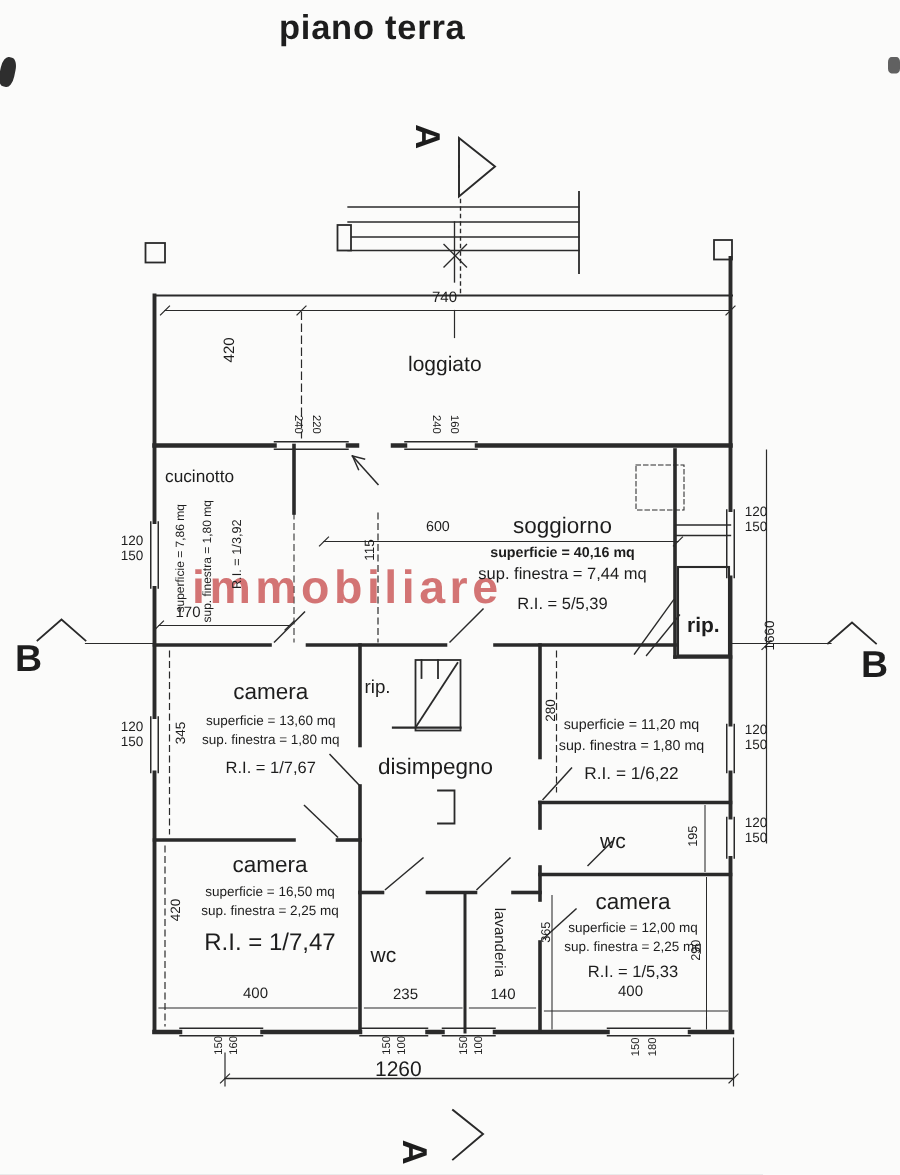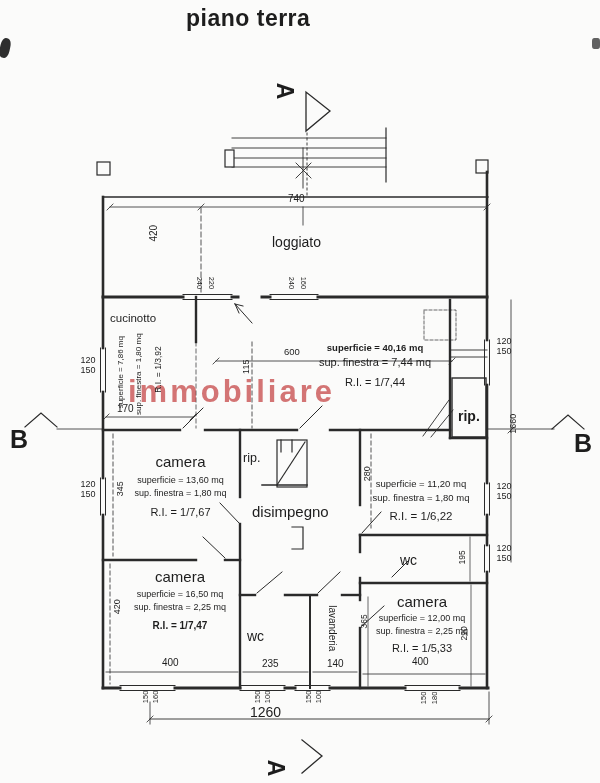--- a/index.html
+++ b/index.html
@@ -202,23 +202,24 @@
   <div class="lbl bold" style="left:574px;top:430px;font-size:25px;">B</div>
 
   <div class="lbl" style="left:272px;top:235px;font-size:14px;">loggiato</div>
 
   <div class="lbl" style="left:110px;top:312px;font-size:11.5px;">cucinotto</div>
   <div class="lbl rn90 c" style="left:71px;top:368px;width:100px;font-size:8px;">superficie = 7,86 mq</div>
   <div class="lbl rn90 c" style="left:89px;top:370px;width:100px;font-size:8px;">sup. finestra = 1,80 mq</div>
   <div class="lbl rn90 c" style="left:118px;top:365px;width:80px;font-size:8.5px;">R.I. = 1/3,92</div>
 
   <div class="blk" style="left:295px;top:342px;width:160px;">
+    <span style="font-size:15px;margin-bottom:4px;">soggiorno</span>
     <span style="font-size:9.5px;font-weight:bold;">superficie = 40,16 mq</span>
     <span style="font-size:11px;margin-top:3px;">sup. finestra = 7,44 mq</span>
-    <span style="font-size:11px;margin-top:8px;">R.I. = 1/7,44</span>
+    <span style="font-size:11px;margin-top:8px;">R.I. = 5/5,39</span>
   </div>
 
   <div class="lbl bold" style="left:458px;top:409px;font-size:14px;">rip.</div>
   <div class="lbl" style="left:243px;top:452px;font-size:12.5px;">rip.</div>
 
   <div class="blk" style="left:103px;top:453px;width:155px;">
     <span style="font-size:15px;margin-bottom:5px;">camera</span>
     <span style="font-size:9px;">superficie = 13,60 mq</span>
     <span style="font-size:9px;margin-top:3px;">sup. finestra = 1,80 mq</span>
     <span style="font-size:11px;margin-top:8px;">R.I. = 1/7,67</span>
@@ -238,21 +239,21 @@
     <span style="font-size:15px;margin-bottom:3px;">camera</span>
     <span style="font-size:9px;">superficie = 12,00 mq</span>
     <span style="font-size:9px;margin-top:3px;">sup. finestra = 2,25 mq</span>
     <span style="font-size:11px;margin-top:6px;">R.I. = 1/5,33</span>
   </div>
 
   <div class="blk" style="left:105px;top:568px;width:150px;">
     <span style="font-size:15px;margin-bottom:4px;">camera</span>
     <span style="font-size:9px;">superficie = 16,50 mq</span>
     <span style="font-size:9px;margin-top:3px;">sup. finestra = 2,25 mq</span>
-    <span style="font-size:10px;margin-top:8px;font-weight:bold;">R.I. = 1/7,47</span>
+    <span style="font-size:16px;margin-top:8px;">R.I. = 1/7,47</span>
   </div>
 
   <div class="lbl" style="left:247px;top:629px;font-size:14px;">wc</div>
   <div class="lbl r90 c" style="left:297px;top:623px;width:70px;font-size:10px;">lavanderia</div>
 
   <div class="lbl" style="left:288px;top:194px;font-size:10px;">740</div>
   <div class="lbl rn90 c" style="left:139px;top:228px;width:30px;font-size:10px;">420</div>
   <div class="lbl" style="left:117px;top:404px;font-size:10px;text-align:right;">170</div>
   <div class="lbl" style="left:284px;top:347px;font-size:9.5px;">600</div>
   <div class="lbl rn90 c" style="left:232px;top:362px;width:30px;font-size:9px;">115</div>

